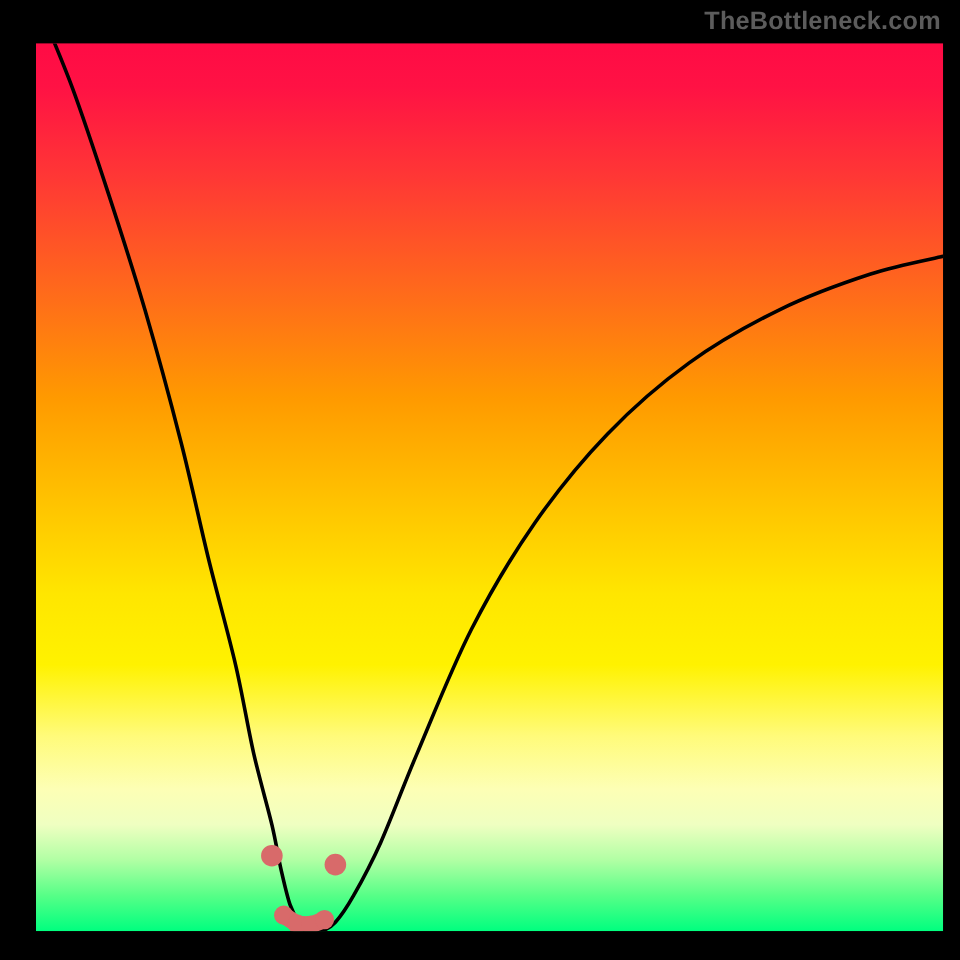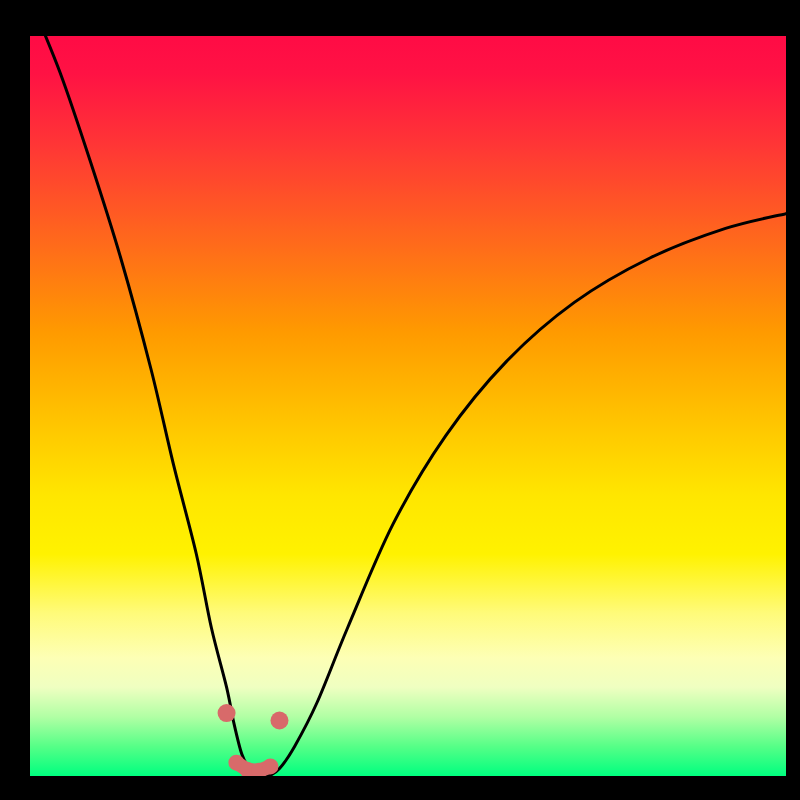--- a/index.html
+++ b/index.html
@@ -73,13 +73,14 @@
           <circle cx="196.56" cy="677.1" r="9" fill="#d86a6a"></circle>
           <circle cx="249.48000000000002" cy="684.5" r="9" fill="#d86a6a"></circle>
           <circle cx="206.388" cy="726.68" r="8" fill="#d86a6a"></circle>
           <circle cx="217.72800000000004" cy="734.08" r="8" fill="#d86a6a"></circle>
           <circle cx="229.06799999999998" cy="734.82" r="8" fill="#d86a6a"></circle>
           <circle cx="240.40800000000002" cy="730.38" r="8" fill="#d86a6a"></circle>
         </g>
     </svg>
   </div>
 
+  <div class="watermark">TheBottleneck.com</div>
 </div>
 
 </body></html>

